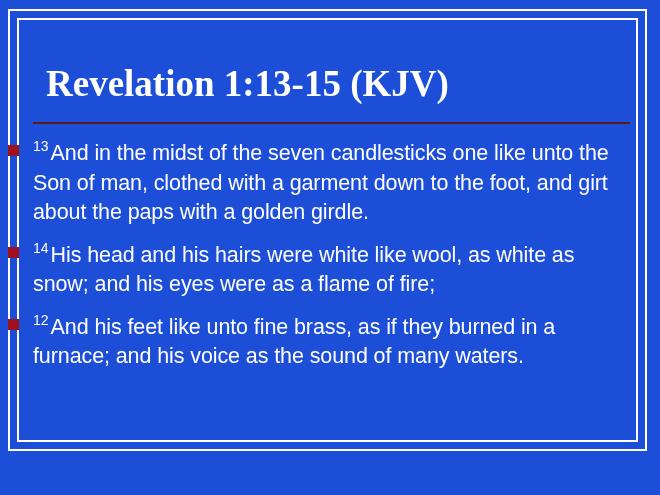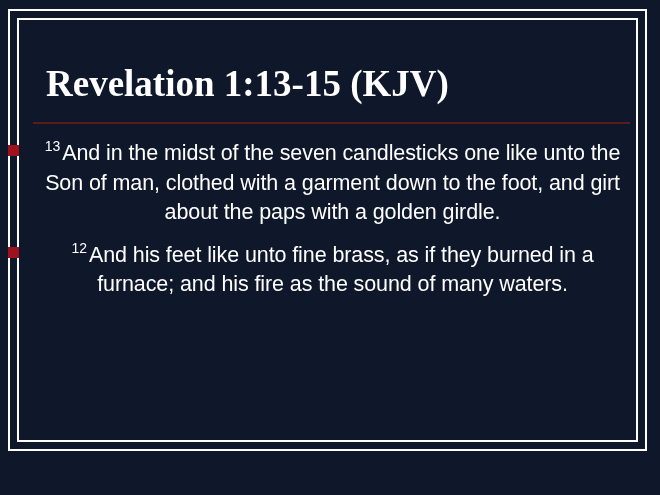--- a/index.html
+++ b/index.html
@@ -4,21 +4,21 @@
 <style>
   html, body {
     margin: 0;
     padding: 0;
     background: #000000;
   }
   .slide {
     position: relative;
     width: 660px;
     height: 495px;
-    background: #0f172a;
+    background: #1d4ed8;
     overflow: hidden;
     font-family: "Liberation Sans", sans-serif;
   }
 
   
   .frame-outer {
     position: absolute;
     left: 8px;
     top: 9px;
     width: 639px;
@@ -70,21 +70,21 @@
     width: 660px;
   }
   .verse {
     position: relative;
     margin: 0 0 6px 0;
     padding: 0 28px 0 33px;
     color: #ffffff;
     font-size: 21.5px;
     line-height: 29.5px;
     letter-spacing: -0.1px;
-    text-align: center;
+    text-align: left;
   }
   .verse .bullet {
     position: absolute;
     left: 8px;
     top: 13px;
     width: 11px;
     height: 11px;
     background: #9e1220;
     display: block;
   }
@@ -109,19 +109,22 @@
   <div class="title">Revelation 1:13-15 (KJV)</div>
 
   <div class="divider"></div>
 
   <div class="body-block">
 
     <p class="verse">
       <span class="bullet"></span><span class="vnum">13</span><span class="vtext">And in the midst of the seven candlesticks one like unto the Son of man, clothed with a garment down to the foot, and girt about the paps with a golden girdle.</span>
     </p>
 
+    <p class="verse">
+      <span class="bullet"></span><span class="vnum">14</span><span class="vtext">His head and his hairs were white like wool, as white as snow; and his eyes were as a flame of fire;</span>
+    </p>
 
     <p class="verse">
-      <span class="bullet"></span><span class="vnum">12</span><span class="vtext">And his feet like unto fine brass, as if they burned in a furnace; and his fire as the sound of many waters.</span>
+      <span class="bullet"></span><span class="vnum">12</span><span class="vtext">And his feet like unto fine brass, as if they burned in a furnace; and his voice as the sound of many waters.</span>
     </p>
 
   </div>
 </div>
 
 </body></html>

